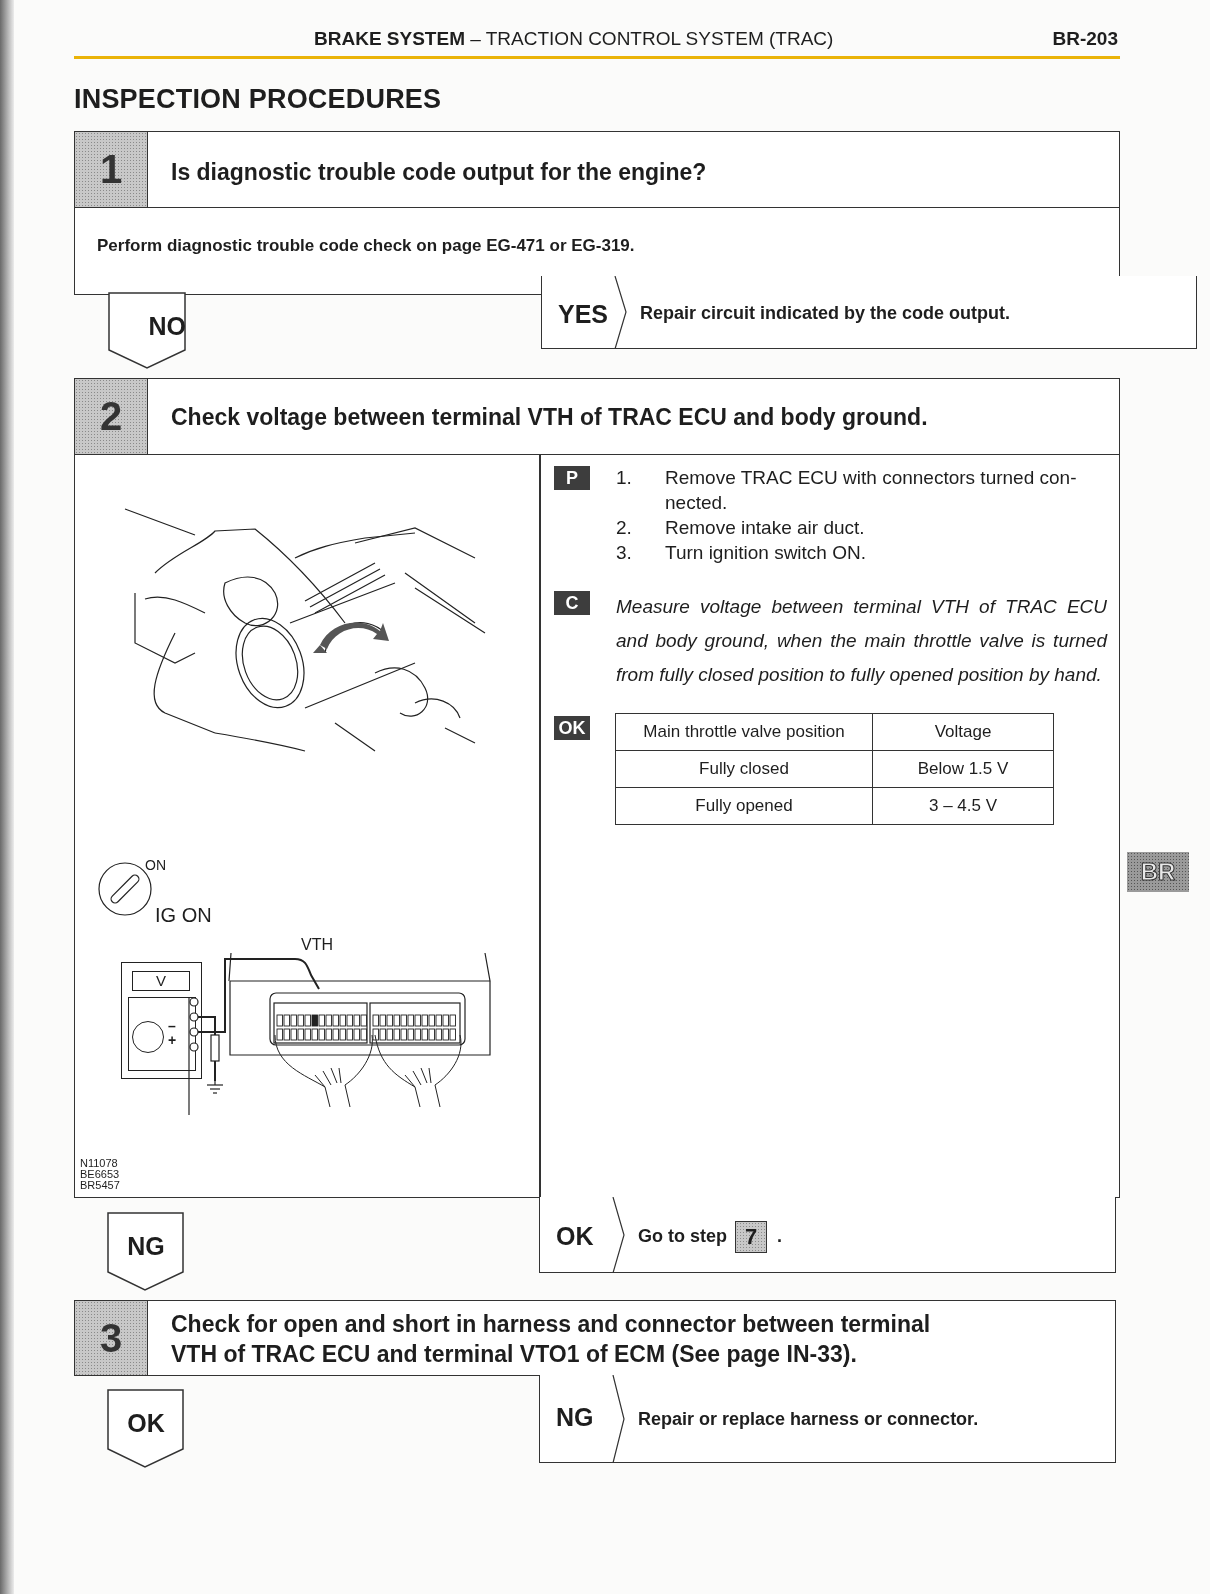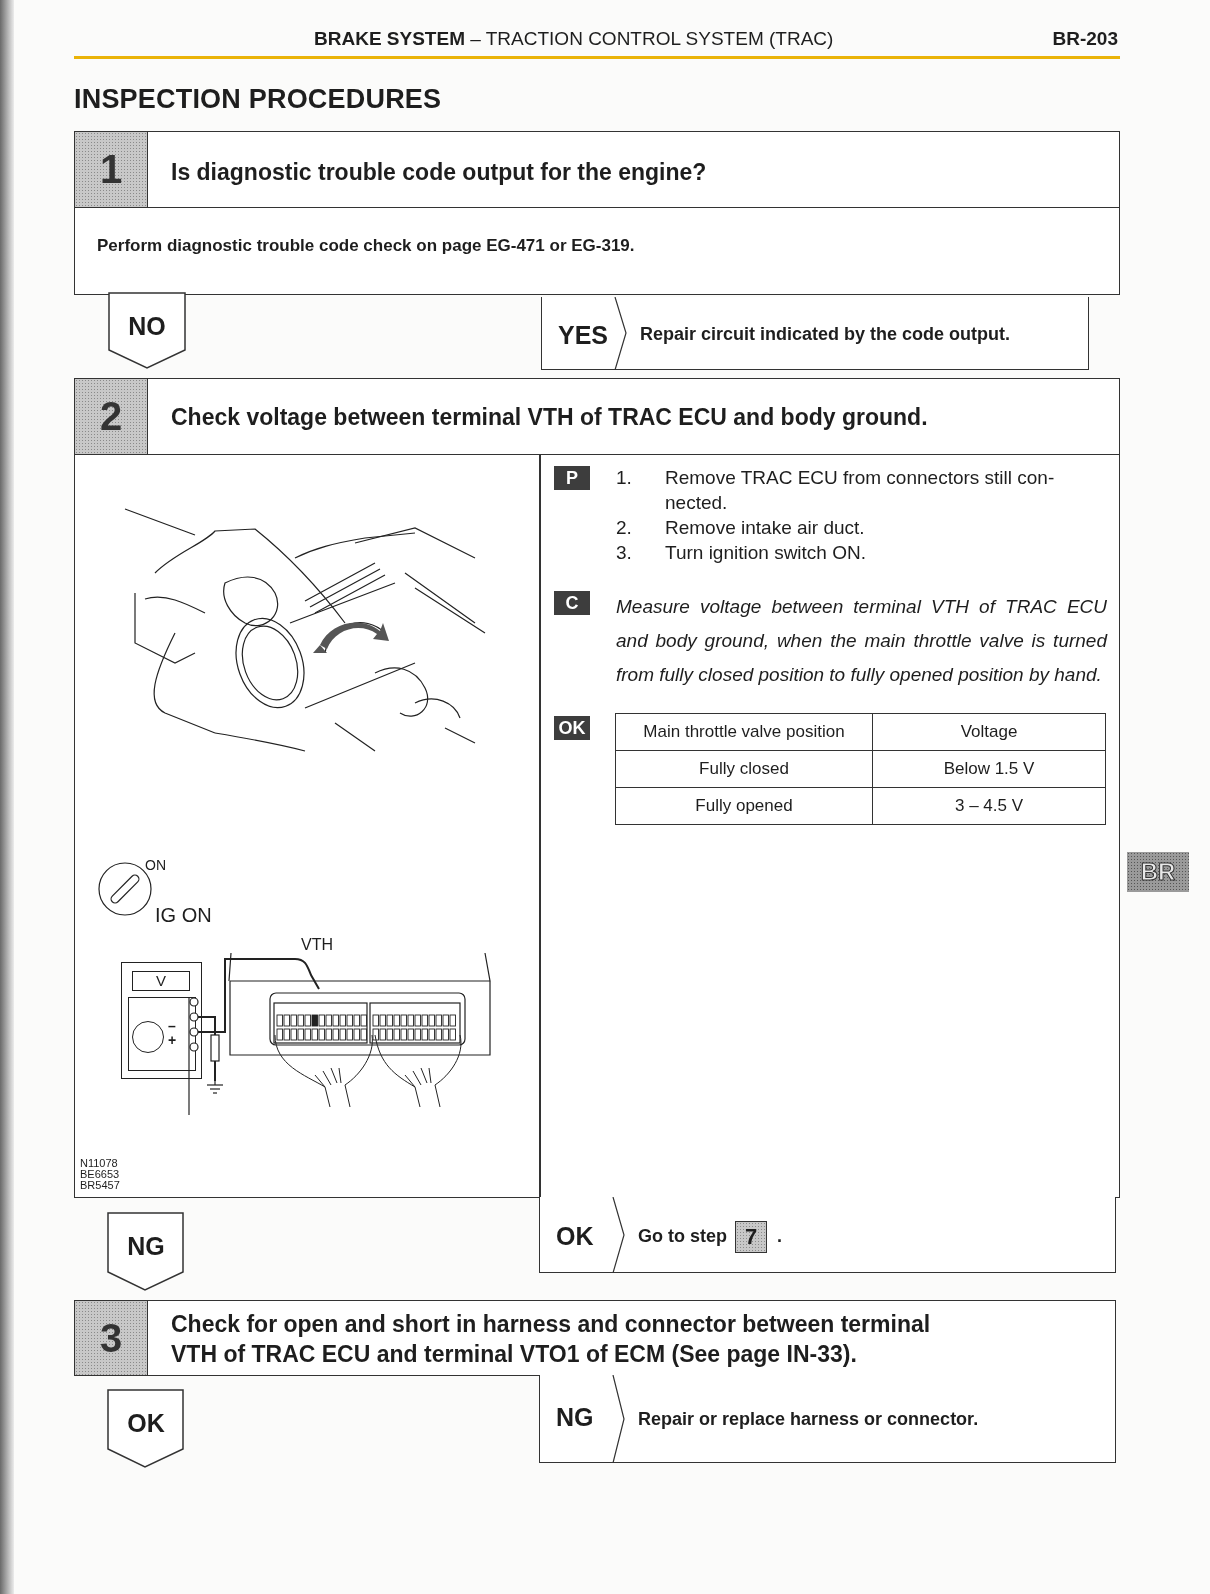--- a/index.html
+++ b/index.html
@@ -48,23 +48,23 @@
   <div class="qtext" style="top:27px;">Is diagnostic trouble code output for the engine?</div>
 </div>
 <div class="box" style="left:74px;top:207px;width:1046px;height:88px;">
   <div class="plain" style="left:22px;top:28px;">Perform diagnostic trouble code check on page EG-471 or EG-319.</div>
 </div>
 
 <div class="arrowbox" style="left:108px;top:292px;height:78px;">
   <svg width="80" height="80">
       <polygon points="1,1 77,1 77,58 39,76 1,58" fill="#fff" stroke="#333" stroke-width="1.5"></polygon>
     </svg>
-  <div class="lbl" style="top:20px;">NO</div>
-</div>
-<div class="resbox" style="left:541px;top:297px;width:548px;height:73px;border-top:none;">
+  <div class="lbl" style="top:20px;text-align:right;">NO</div>
+</div>
+<div class="resbox" style="left:541px;top:276px;width:656px;height:73px;border-top:none;">
   <div class="tag" style="top:24px;">YES</div>
   <svg class="chev" width="14" height="73">
       <polyline points="1,0 12,36 1,73" fill="none" stroke="#333" stroke-width="1.2"></polyline>
     </svg>
   <div class="txt" style="top:27px;">Repair circuit indicated by the code output.</div>
 </div>
 
 <div class="box" style="left:74px;top:378px;width:1046px;height:77px;">
   <div class="num">2</div>
   <div class="qtext" style="top:25px;">Check voltage between terminal VTH of TRAC ECU and body ground.</div>
@@ -181,32 +181,32 @@
     <g fill="none" stroke="#222" stroke-width="1">
       <path d="M200,110 C200,140 230,150 250,162 L255,182 M275,182 L270,160 C285,150 300,130 297,110"></path>
       <path d="M300,110 C305,140 320,150 340,162 L345,182 M365,182 L360,160 C375,150 390,130 385,110"></path>
       <path d="M240,150 L250,162 M248,146 L256,160 M256,143 L262,158 M264,143 L266,158 M330,150 L340,162 M338,146 L346,160 M346,143 L352,158 M354,143 L356,158"></path>
     </g>
   </svg>
   <div style="position:absolute;left:226px;top:481px;font-size:16px;">VTH</div>
 
   <div class="mark" style="left:479px;top:11px;">P</div>
   <div class="step" style="left:541px;top:10px;">1.</div>
-  <div class="step" style="left:590px;top:10px;">Remove TRAC ECU from connectors still con-</div>
+  <div class="step" style="left:590px;top:10px;">Remove TRAC ECU with connectors turned con-</div>
   <div class="step" style="left:590px;top:35px;text-align:right;">nected.</div>
   <div class="step" style="left:541px;top:60px;">2.</div>
   <div class="step" style="left:590px;top:60px;">Remove intake air duct.</div>
   <div class="step" style="left:541px;top:85px;">3.</div>
   <div class="step" style="left:590px;top:85px;">Turn ignition switch ON.</div>
 
   <div class="mark" style="left:479px;top:136px;">C</div>
   <div class="para" style="left:541px;top:135px;width:491px;">Measure voltage between terminal VTH of TRAC ECU and body ground, when the main throttle valve is turned from fully closed position to fully opened position by hand.</div>
 
   <div class="mark" style="left:479px;top:261px;">OK</div>
-  <table class="spec" style="left:540px;top:258px;width:491px;">
+  <table class="spec" style="left:540px;top:258px;width:439px;">
     <tbody>
         <tr>
       <td style="width:256px;">Main throttle valve position</td>
       <td>Voltage</td>
     </tr>
     <tr>
       <td>Fully closed</td>
       <td>Below 1.5 V</td>
     </tr>
     <tr>

